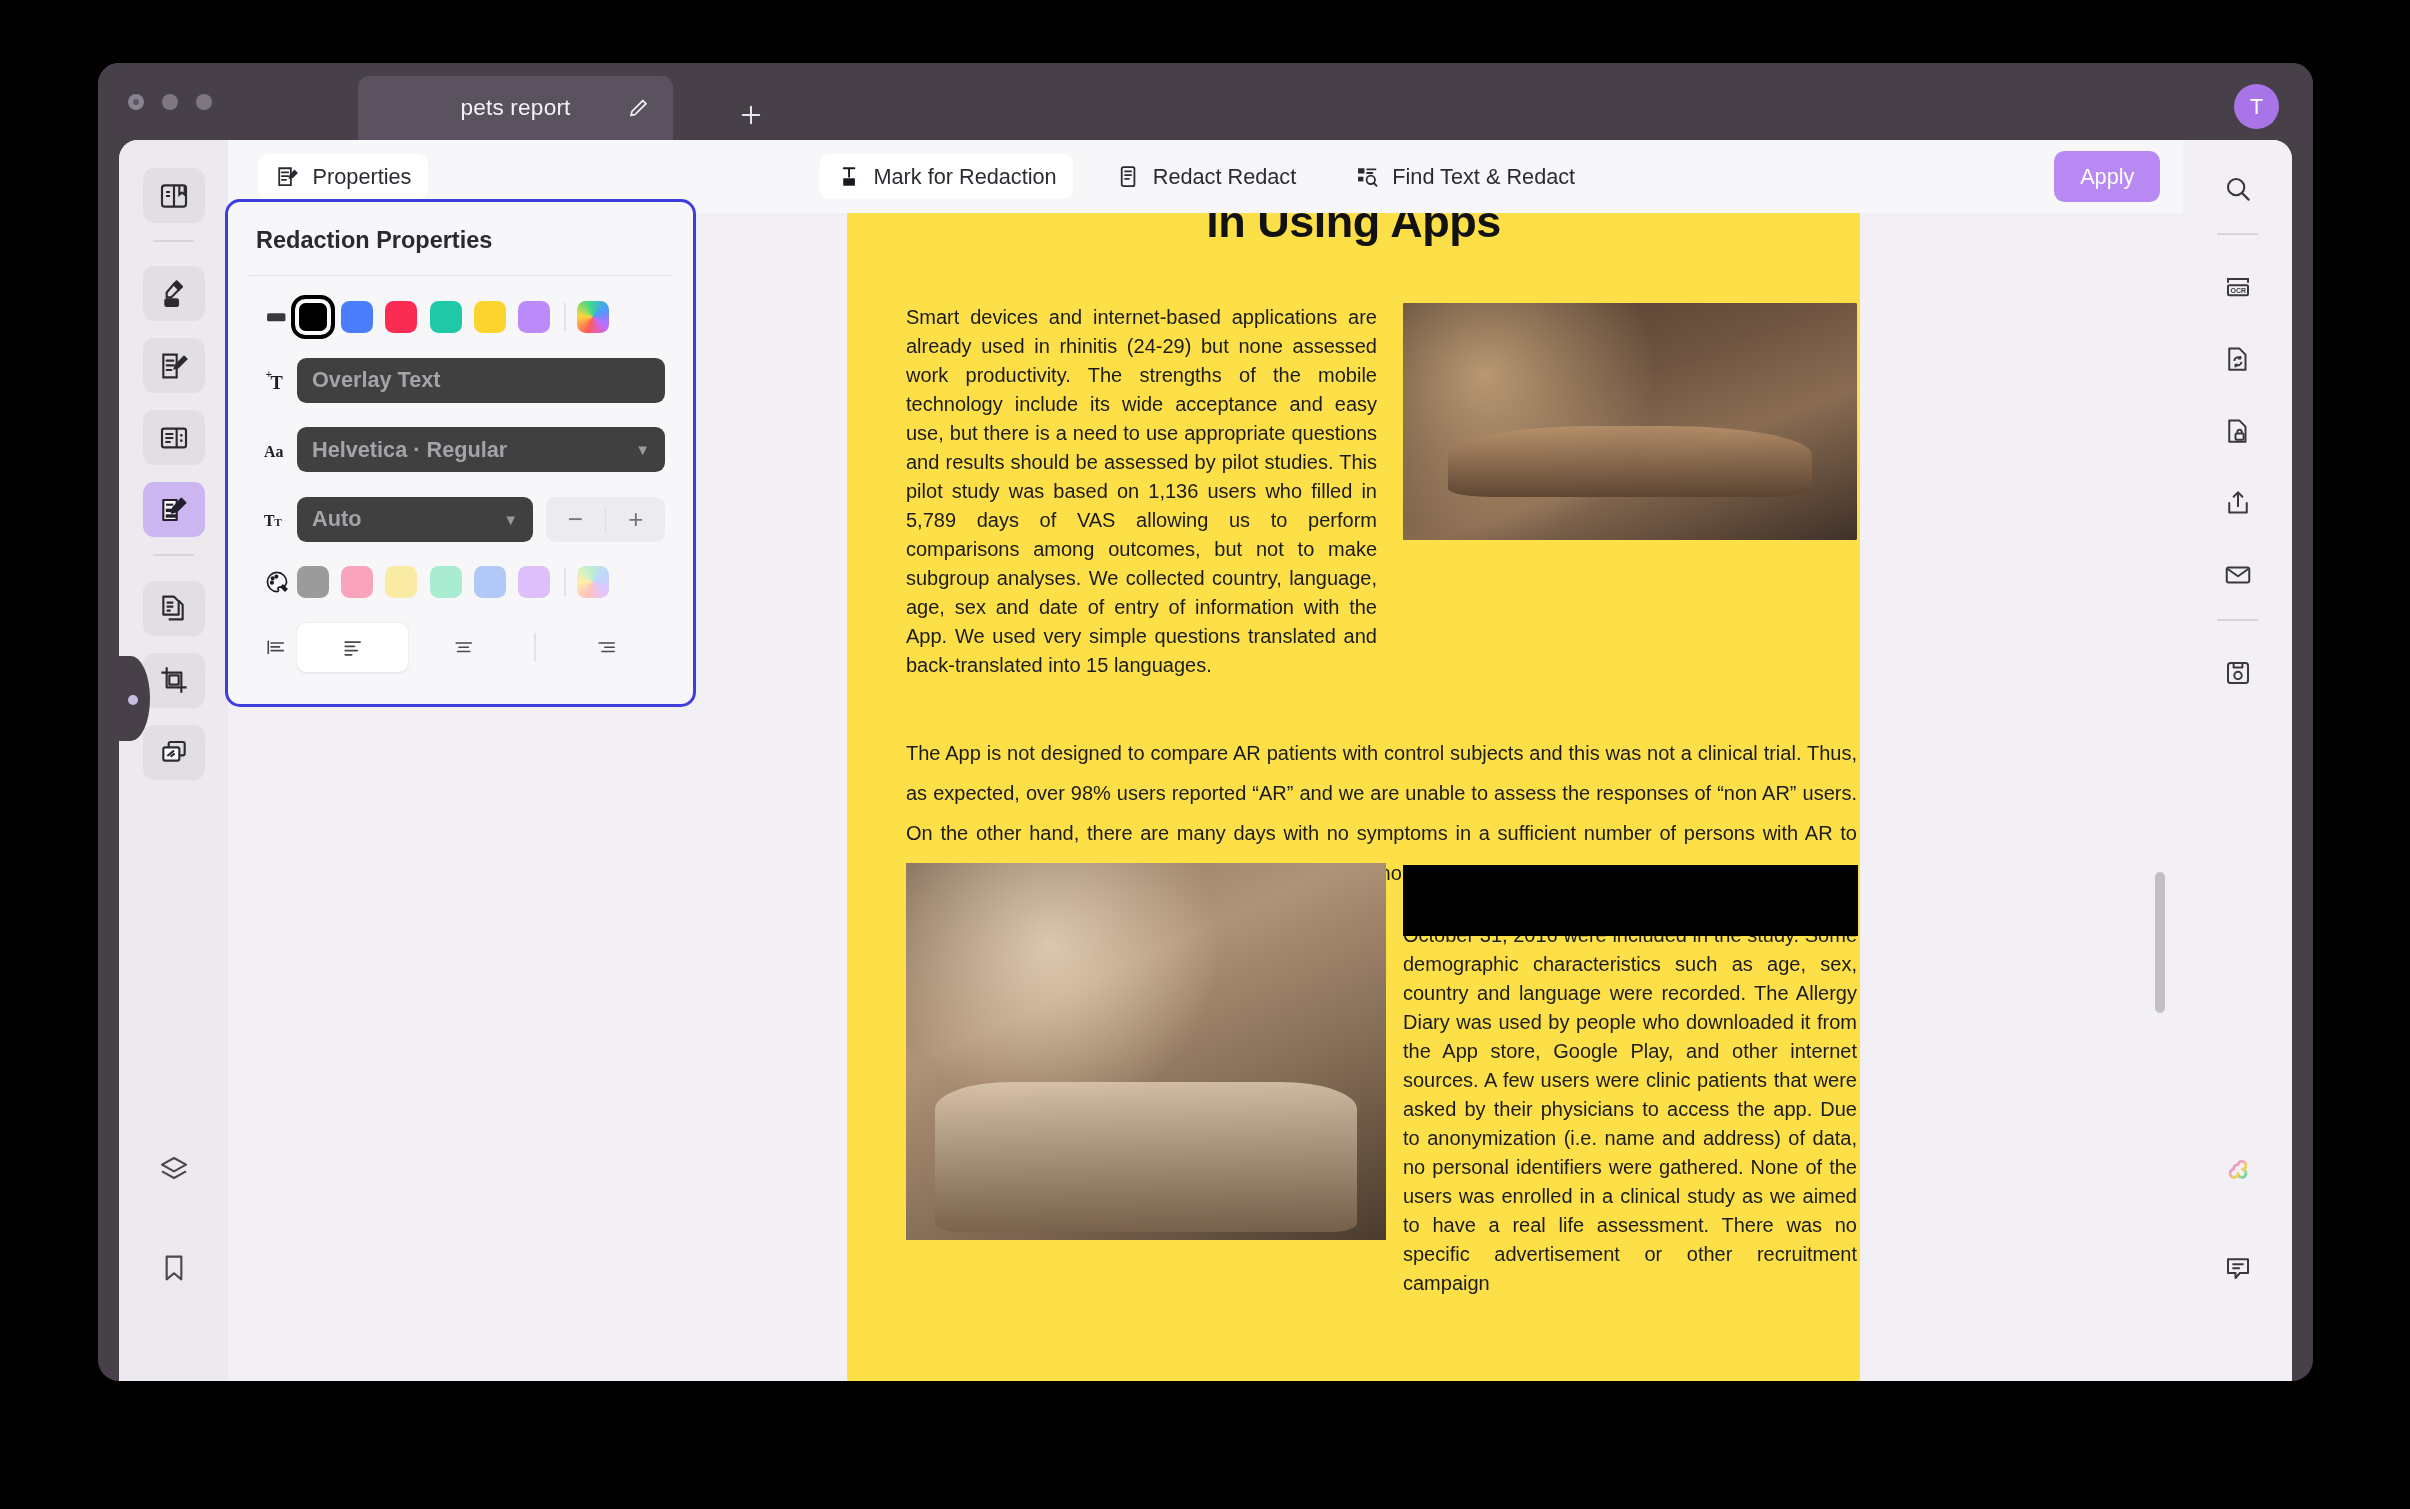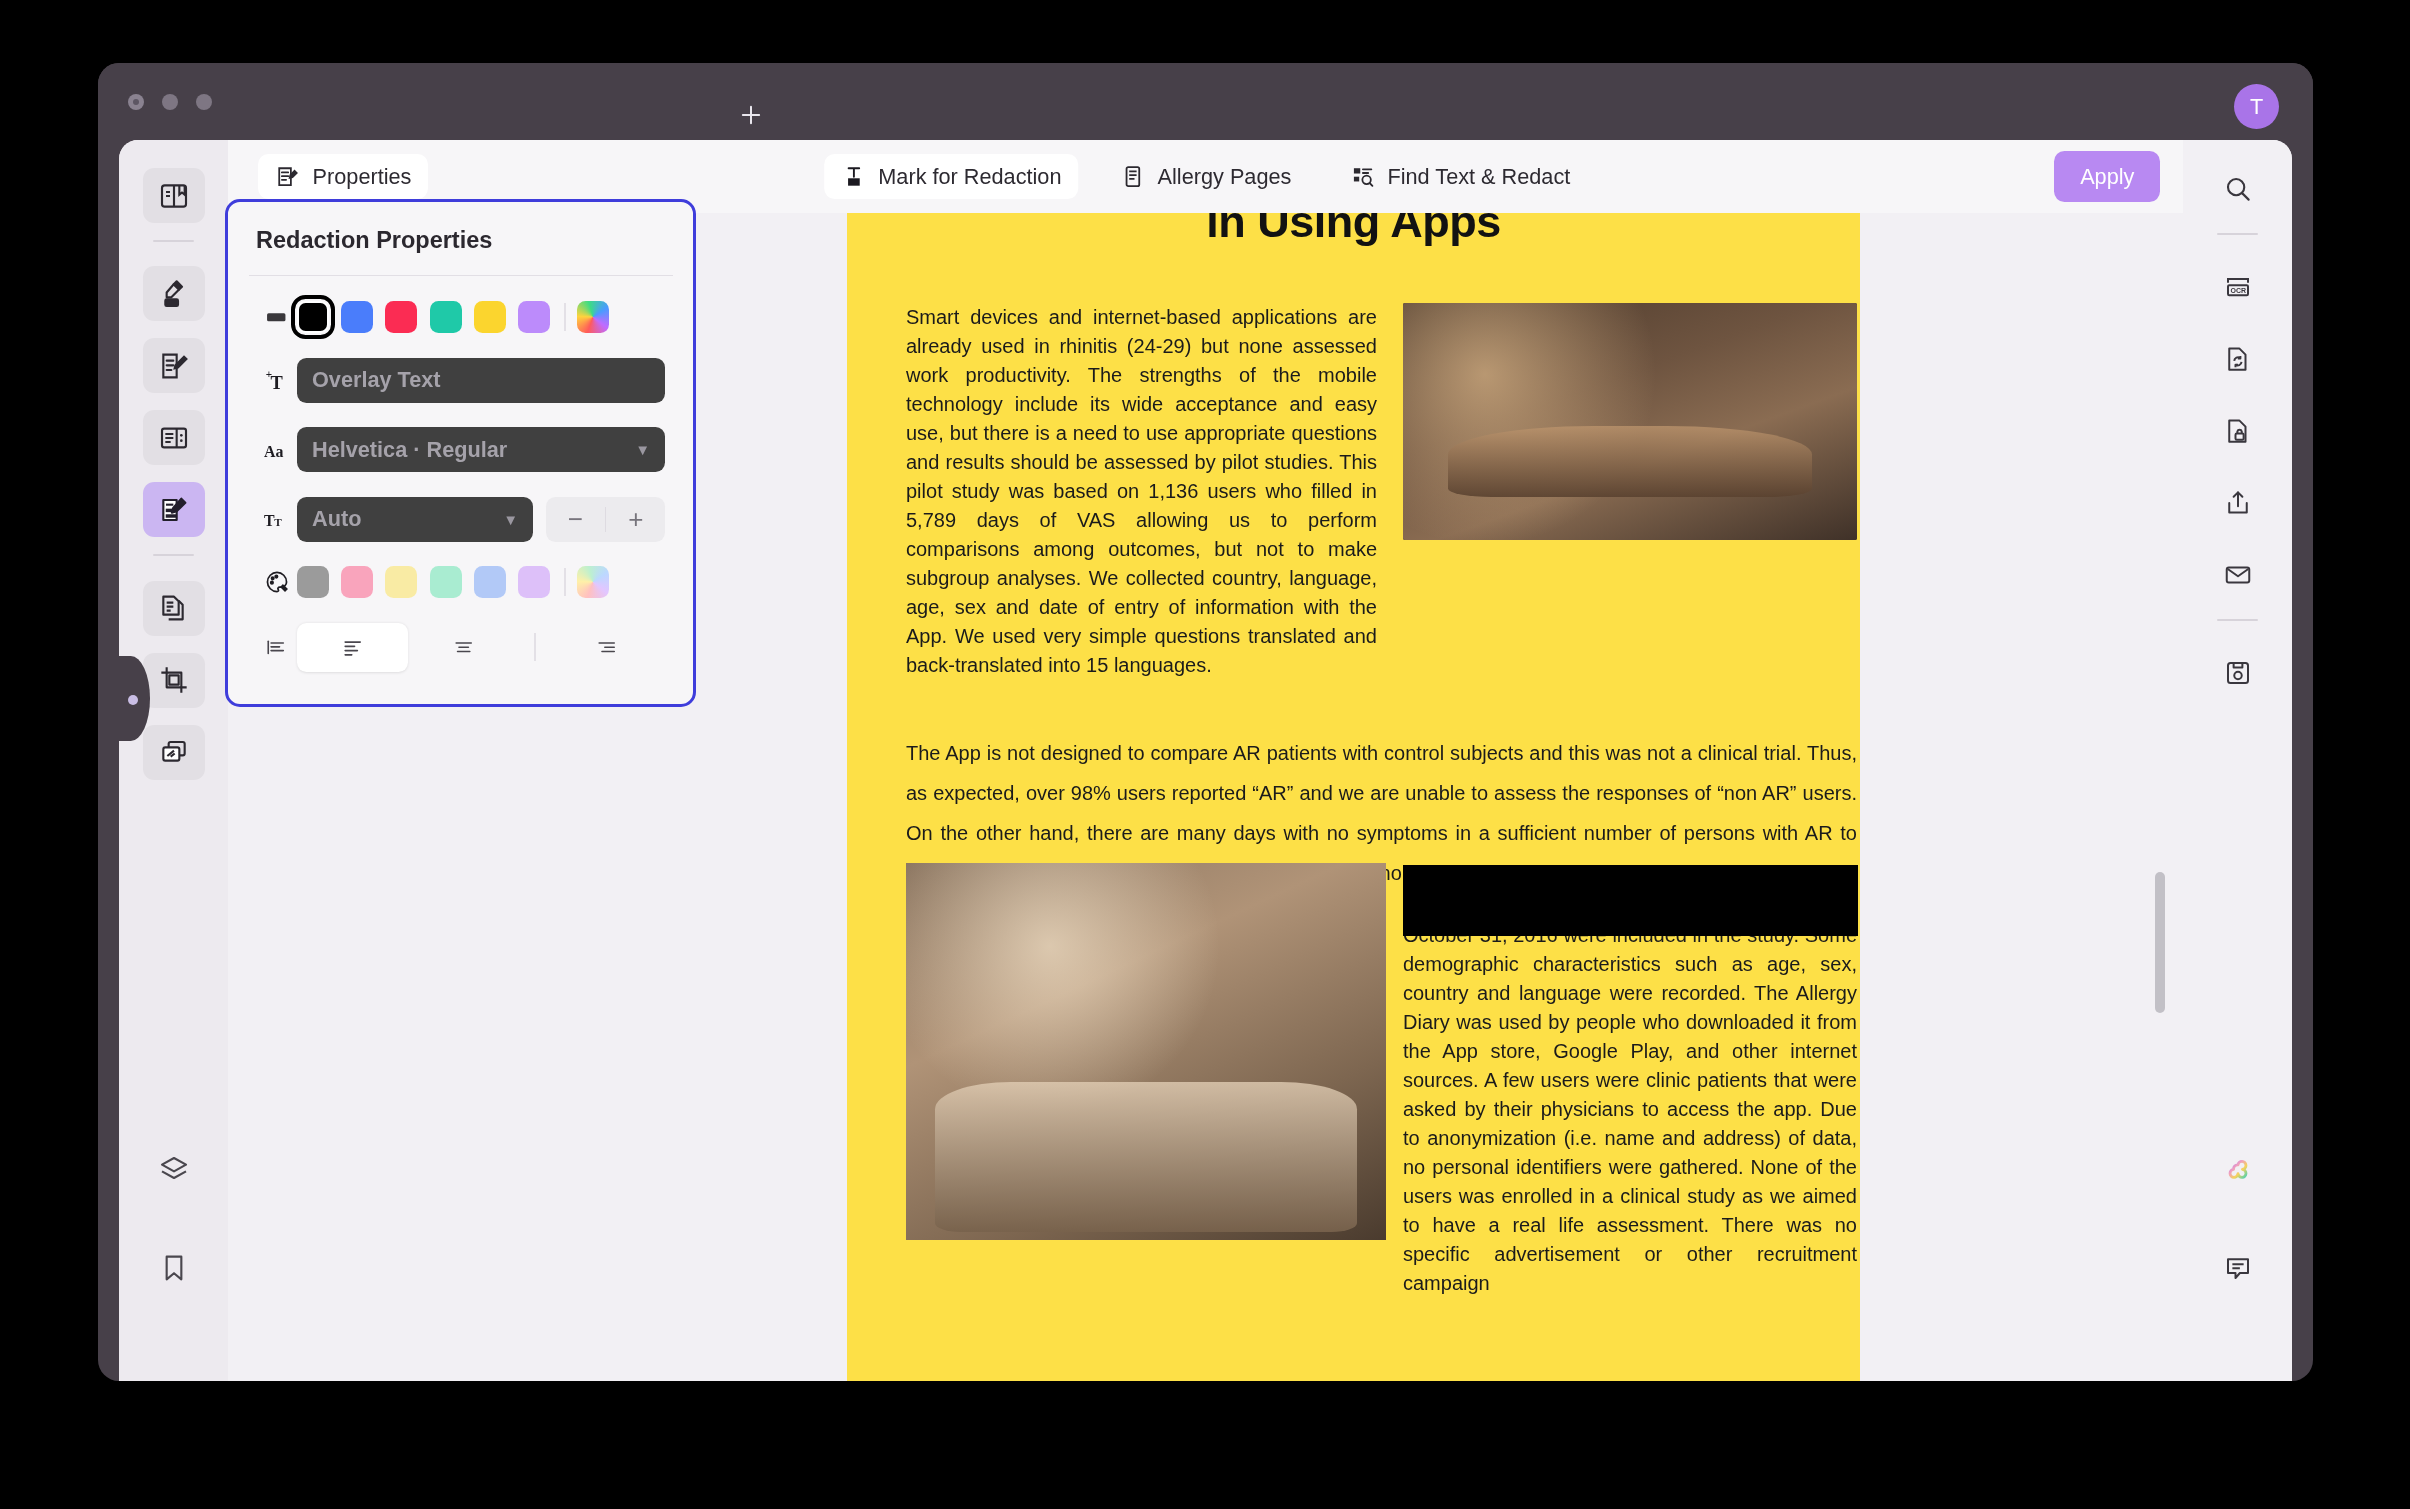--- a/index.html
+++ b/index.html
@@ -432,20 +432,28 @@
 <div id="app">
   <div class="window">
 
     <div class="titlebar">
       <div class="traffic">
         <div class="dot first"></div>
         <div class="dot"></div>
         <div class="dot"></div>
       </div>
 
+      <div class="tab">
+        <span class="tab-title">pets report</span>
+        <span class="tab-edit">
+          <svg width="21" height="21" viewBox="0 0 24 24" fill="none" stroke="#efedf2" stroke-width="2" stroke-linecap="round">
+            <path d="M17 3.5l3.5 3.5L8 19.5 3.5 20.5 4.5 16z"></path>
+          </svg>
+        </span>
+      </div>
 
       <div class="newtab">
         <svg width="28" height="28" viewBox="0 0 24 24" fill="none" stroke="#e9e6ed" stroke-width="1.7" stroke-linecap="round">
           <path d="M12 5v14M5 12h14"></path>
         </svg>
       </div>
 
       <div class="avatar">T</div>
     </div>
 
@@ -585,21 +593,21 @@
             <span>Mark for Redaction</span>
           </div>
 
           <div class="tb-item">
             <span>
               <svg width="25.4" height="25.4" viewBox="0 0 24 24" fill="none" stroke="#2c2930" stroke-width="1.7" stroke-linejoin="round">
                 <rect x="6" y="3" width="12" height="18" rx="1.6"></rect>
                 <path d="M8.5 7h7M8.5 10.5h7M8.5 14h5"></path>
               </svg>
             </span>
-            <span>Allergy Pages</span>
+            <span>Redact Redact</span>
           </div>
 
           <div class="tb-item">
             <span>
               <svg width="25.4" height="25.4" viewBox="0 0 24 24" fill="none" stroke="#2c2930" stroke-width="1.7" stroke-linecap="round">
                 <rect x="3.5" y="4" width="6" height="5" fill="#2c2930" stroke="none"></rect>
                 <path d="M12 5h8M12 8.5h5"></path>
                 <rect x="3.5" y="12" width="5" height="4.5" fill="#2c2930" stroke="none"></rect>
                 <circle cx="15.5" cy="15" r="4"></circle>
                 <path d="M18.6 18.2L21 20.6"></path>

